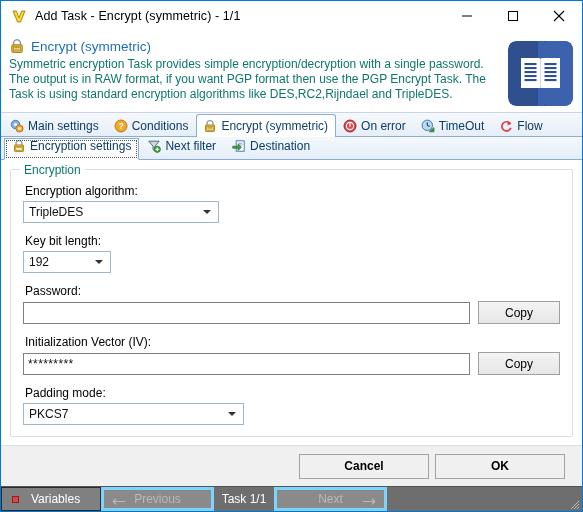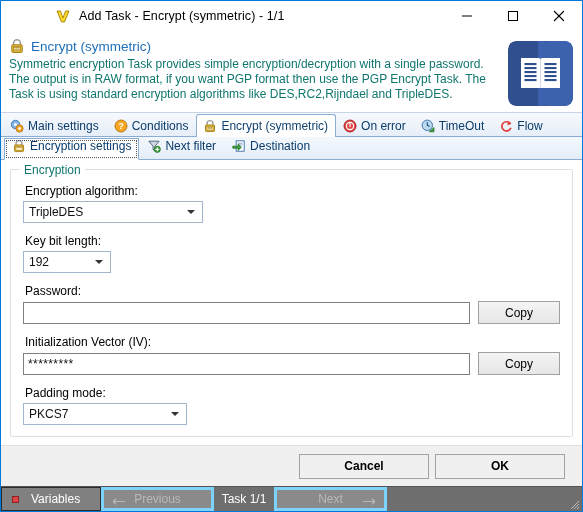--- a/index.html
+++ b/index.html
@@ -19,21 +19,20 @@
     display: flex; flex-direction: column;
   }
 
   
   #titlebar {
     height: 31px;
     background: #ffffff;
     display: flex; align-items: center;
     flex: 0 0 auto;
     border-bottom: 1px solid #ffffff;
-    padding-left: 44px;
   }
   #titlebar .app-icon {
     width: 18px; height: 18px;
     margin-left: 9px; margin-right: 7px;
     position: relative;
     flex: 0 0 auto;
   }
   .v-logo { position:absolute; inset:0; }
   #titlebar .title-text {
     font-size: 12.5px;
@@ -184,23 +183,23 @@
     position: relative;
   }
   .combo .caret {
     position: absolute; right: 7px; top: 50%;
     margin-top: -2px;
     width: 0; height: 0;
     border-left: 4px solid transparent;
     border-right: 4px solid transparent;
     border-top: 4px solid #333;
   }
-  .combo.w-algo { width: 180px; }
+  .combo.w-algo { width: 196px; }
   .combo.w-key  { width: 88px; }
-  .combo.w-pad  { width: 164px; }
+  .combo.w-pad  { width: 221px; }
 
   .textinput {
     height: 22px;
     border: 1px solid #808080;
     background: #ffffff;
     font-size: 12px;
     padding: 0 4px;
     display: flex; align-items: center;
     width: 458px;
     letter-spacing: 0.4px;

